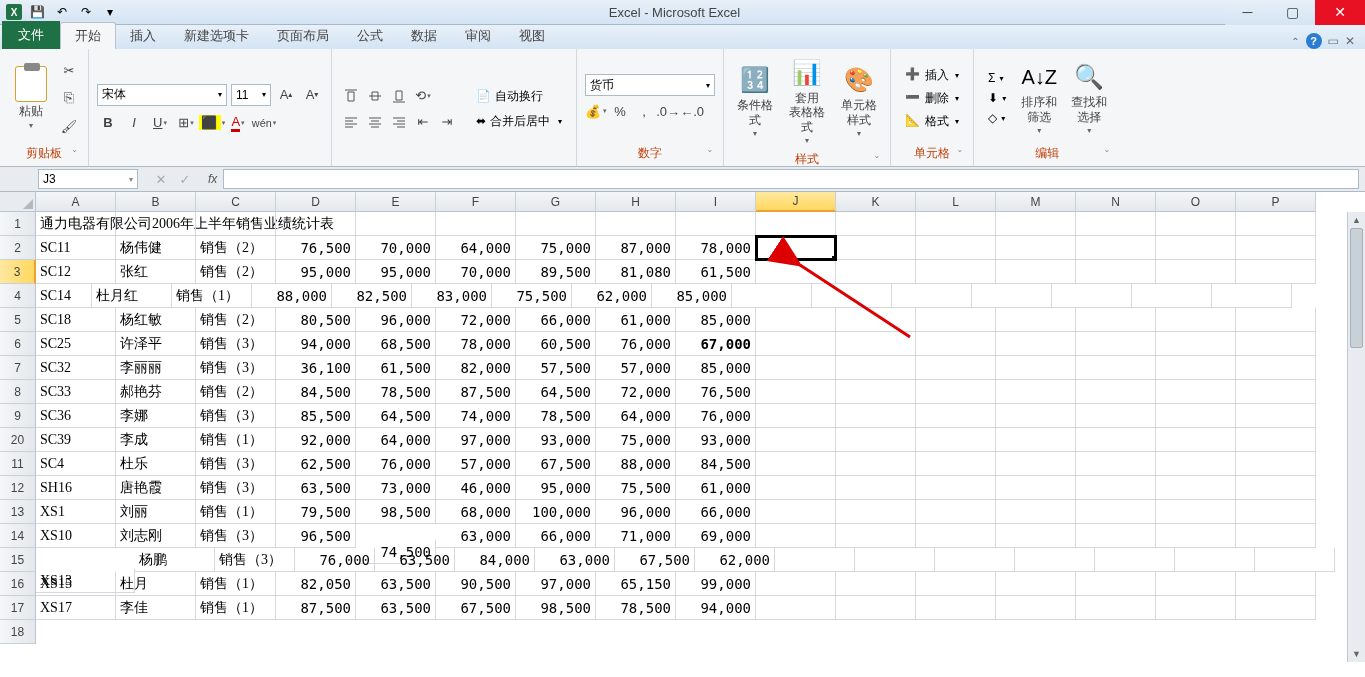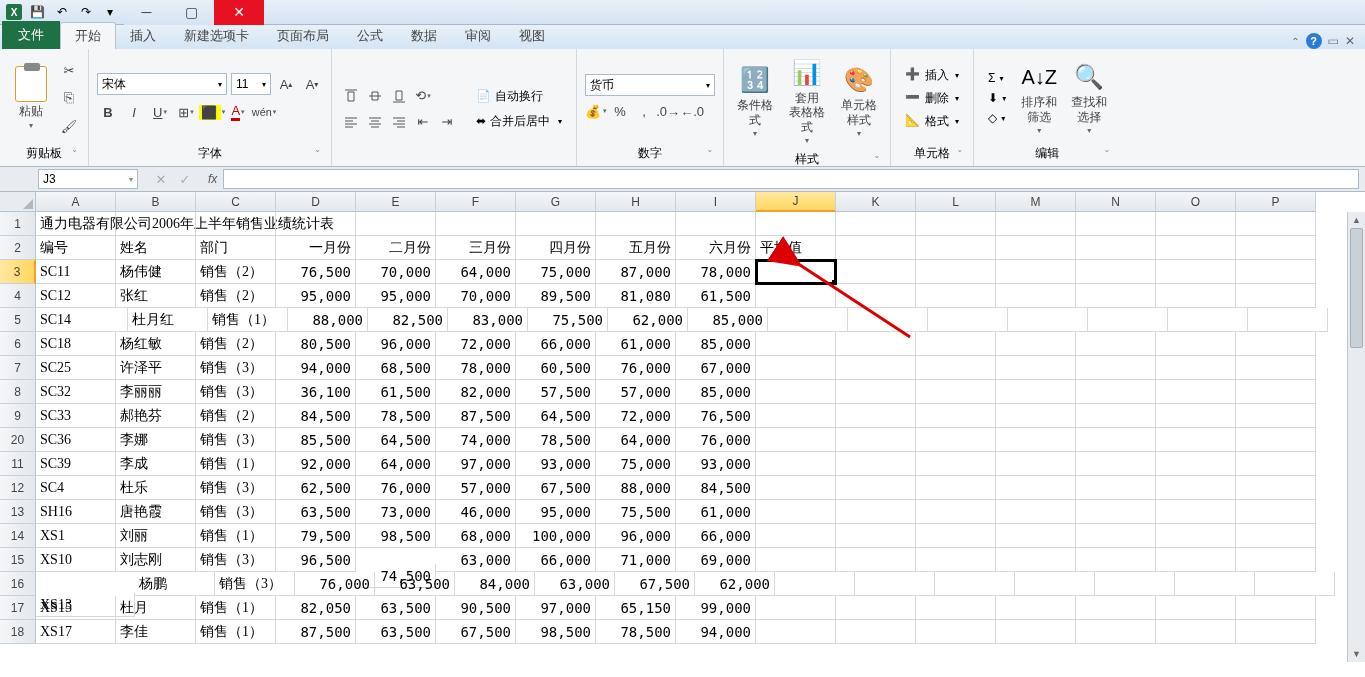--- a/index.html
+++ b/index.html
@@ -21,21 +21,21 @@
 .tab { padding: 4px 14px; cursor: pointer; font-size: 13px; color: #444; }
 .tab-file { background: #1e7145; color: #fff; padding: 5px 16px; }
 .tab-active { background: #f5f6f7; border: 1px solid #b8c4d0; border-bottom: none; border-radius: 3px 3px 0 0; }
 .tab-right { margin-left: auto; display: flex; align-items: center; gap: 6px; padding-right: 10px; }
 .help-icon { width: 16px; height: 16px; background: #2b7cd3; border-radius: 50%; color: #fff; display: flex; align-items: center; justify-content: center; font-size: 11px; font-weight: bold; }
 
 
 .ribbon { height: 118px; background: #f5f6f7; border-bottom: 1px solid #b0b8c0; display: flex; }
 .group { border-right: 1px solid #d0d8e0; padding: 4px 8px 2px; display: flex; flex-direction: column; }
 .group-content { flex: 1; display: flex; align-items: center; gap: 4px; }
-.group-label { text-align: center; font-size: 12px; color: #000000; padding: 2px 0; position: relative; }
+.group-label { text-align: center; font-size: 12px; color: #c2410c; padding: 2px 0; position: relative; }
 .group-label::after { content: "⌄"; position: absolute; right: 2px; font-size: 8px; color: #888; }
 
 .big-btn { width: 46px; display: flex; flex-direction: column; align-items: center; gap: 2px; cursor: pointer; padding: 4px 2px; }
 .big-btn-icon { width: 32px; height: 32px; display: flex; align-items: center; justify-content: center; font-size: 24px; }
 .big-btn-label { font-size: 12px; color: #444; text-align: center; line-height: 1.2; }
 .big-btn .dd { font-size: 8px; color: #666; }
 
 .paste-icon { width: 32px; height: 36px; background: #fff; border: 1px solid #d4a030; border-radius: 3px; position: relative; }
 .paste-icon::before { content: ""; position: absolute; top: -4px; left: 8px; width: 16px; height: 8px; background: #888; border-radius: 2px; }
 
@@ -100,20 +100,21 @@
 <div class="titlebar">
   <div class="qat">
     <div class="qat-btn">
         <div class="excel-icon">X</div>
       </div>
     <div class="qat-btn">💾</div>
     <div class="qat-btn">↶</div>
     <div class="qat-btn">↷</div>
     <div class="qat-btn">▾</div>
   </div>
+  <div class="title-text">Excel - Microsoft Excel</div>
   <div class="win-controls">
     <div class="win-btn win-min">─</div>
     <div class="win-btn win-max">▢</div>
     <div class="win-btn win-close">✕</div>
   </div>
 </div>
 
 <div class="tabs">
   <div class="tab tab-file">文件</div>
   <div class="tab tab-active">开始</div>
@@ -185,21 +186,20 @@
               <span style="color:#c00;border-bottom:3px solid #c00">A</span>
               <span class="dd-sm">▾</span>
             </div>
           <div class="sm-btn">
               <sup>wén</sup>
               <span class="dd-sm">▾</span>
             </div>
         </div>
       </div>
     </div>
-    <div class="group-label">字体</div>
   </div>
 
   <div class="group">
     <div class="group-content">
       <div class="align-col">
         <div class="align-row">
           <div class="sm-btn">
               <svg viewBox="0 0 14 14">
                 <path d="M1 1h12M4 3h6v9H4z" fill="none" stroke="#555"></path>
               </svg>
@@ -411,38 +411,20 @@
         <div class="cell" style="width: 80px;"></div>
         <div class="cell" style="width: 80px;"></div>
         <div class="cell" style="width: 80px;"></div>
         <div class="cell" style="width: 80px;"></div>
         <div class="cell" style="width: 80px;"></div>
         <div class="cell" style="width: 80px;"></div>
         <div class="cell" style="width: 80px;"></div>
         <div class="cell" style="width: 80px;"></div>
       </div>
       <div class="row">
-        <div class="cell" style="width: 80px;">编号</div>
-        <div class="cell" style="width: 80px;">姓名</div>
-        <div class="cell" style="width: 80px;">部门</div>
-        <div class="cell num" style="width: 80px;">一月份</div>
-        <div class="cell num" style="width: 80px;">二月份</div>
-        <div class="cell num" style="width: 80px;">三月份</div>
-        <div class="cell num" style="width: 80px;">四月份</div>
-        <div class="cell num" style="width: 80px;">五月份</div>
-        <div class="cell num" style="width: 80px;">六月份</div>
-        <div class="cell" style="width: 80px;">平均值</div>
-        <div class="cell" style="width: 80px;"></div>
-        <div class="cell" style="width: 80px;"></div>
-        <div class="cell" style="width: 80px;"></div>
-        <div class="cell" style="width: 80px;"></div>
-        <div class="cell" style="width: 80px;"></div>
-        <div class="cell" style="width: 80px;"></div>
-      </div>
-      <div class="row">
         <div class="cell" style="width: 80px;">SC11</div>
         <div class="cell" style="width: 80px;">杨伟健</div>
         <div class="cell" style="width: 80px;">销售（2）</div>
         <div class="cell num" style="width: 80px;">76,500</div>
         <div class="cell num" style="width: 80px;">70,000</div>
         <div class="cell num" style="width: 80px;">64,000</div>
         <div class="cell num" style="width: 80px;">75,000</div>
         <div class="cell num" style="width: 80px;">87,000</div>
         <div class="cell num" style="width: 80px;">78,000</div>
         <div class="cell selected" style="width: 80px;"></div>
@@ -465,21 +447,21 @@
         <div class="cell num" style="width: 80px;">61,500</div>
         <div class="cell" style="width: 80px;"></div>
         <div class="cell" style="width: 80px;"></div>
         <div class="cell" style="width: 80px;"></div>
         <div class="cell" style="width: 80px;"></div>
         <div class="cell" style="width: 80px;"></div>
         <div class="cell" style="width: 80px;"></div>
         <div class="cell" style="width: 80px;"></div>
       </div>
       <div class="row">
-        <div class="cell" style="width: 92px;">SC14</div>
+        <div class="cell" style="width: 56px;">SC14</div>
         <div class="cell" style="width: 80px;">杜月红</div>
         <div class="cell" style="width: 80px;">销售（1）</div>
         <div class="cell num" style="width: 80px;">88,000</div>
         <div class="cell num" style="width: 80px;">82,500</div>
         <div class="cell num" style="width: 80px;">83,000</div>
         <div class="cell num" style="width: 80px;">75,500</div>
         <div class="cell num" style="width: 80px;">62,000</div>
         <div class="cell num" style="width: 80px;">85,000</div>
         <div class="cell" style="width: 80px;"></div>
         <div class="cell" style="width: 80px;"></div>
@@ -509,21 +491,21 @@
       </div>
       <div class="row">
         <div class="cell" style="width: 80px;">SC25</div>
         <div class="cell" style="width: 80px;">许泽平</div>
         <div class="cell" style="width: 80px;">销售（3）</div>
         <div class="cell num" style="width: 80px;">94,000</div>
         <div class="cell num" style="width: 80px; text-align: right;">68,500</div>
         <div class="cell num" style="width: 80px;">78,000</div>
         <div class="cell num" style="width: 80px;">60,500</div>
         <div class="cell num" style="width: 80px;">76,000</div>
-        <div class="cell num" style="width: 80px;">67,000</div>
+        <div class="cell num" style="width: 80px; font-weight: bold;">67,000</div>
         <div class="cell" style="width: 80px;"></div>
         <div class="cell" style="width: 80px;"></div>
         <div class="cell" style="width: 80px;"></div>
         <div class="cell" style="width: 80px;"></div>
         <div class="cell" style="width: 80px;"></div>
         <div class="cell" style="width: 80px;"></div>
         <div class="cell" style="width: 80px;"></div>
       </div>
       <div class="row">
         <div class="cell" style="width: 80px;">SC32</div>

